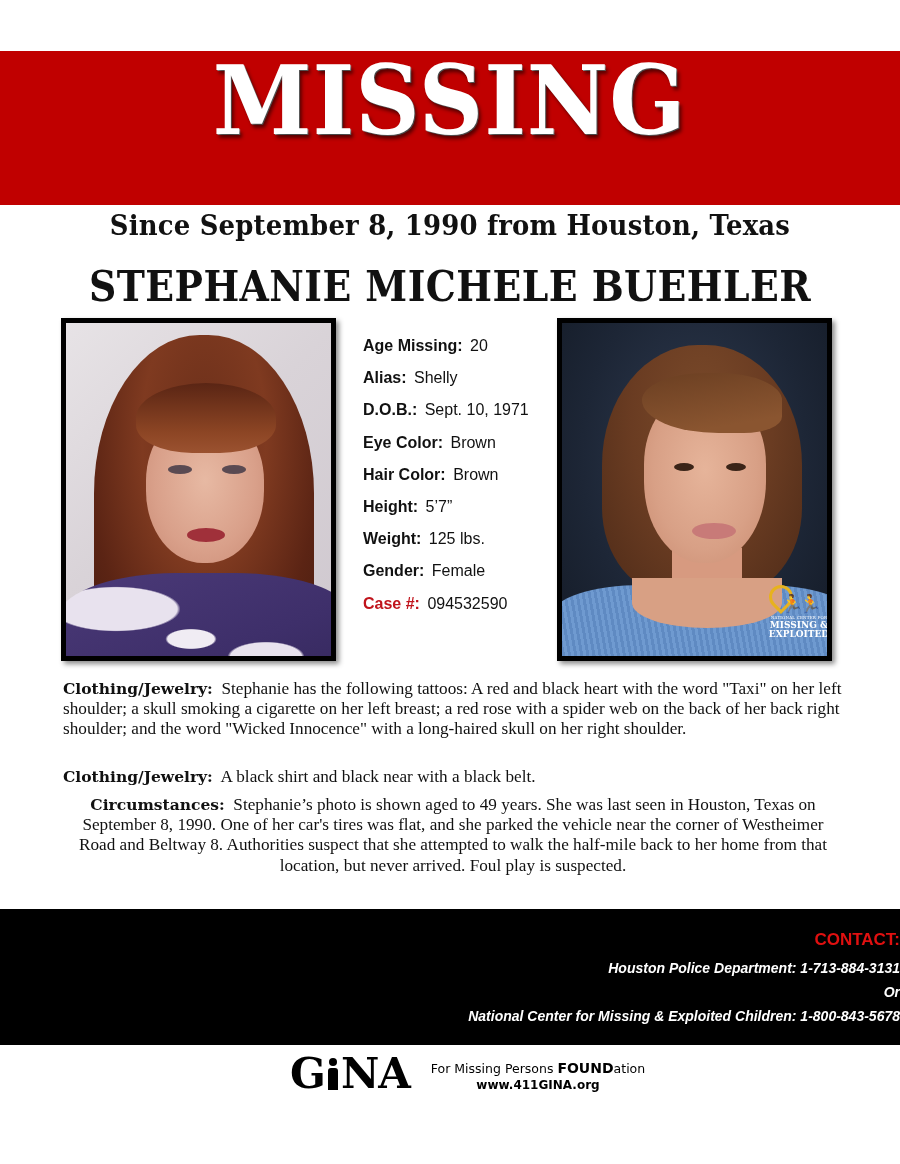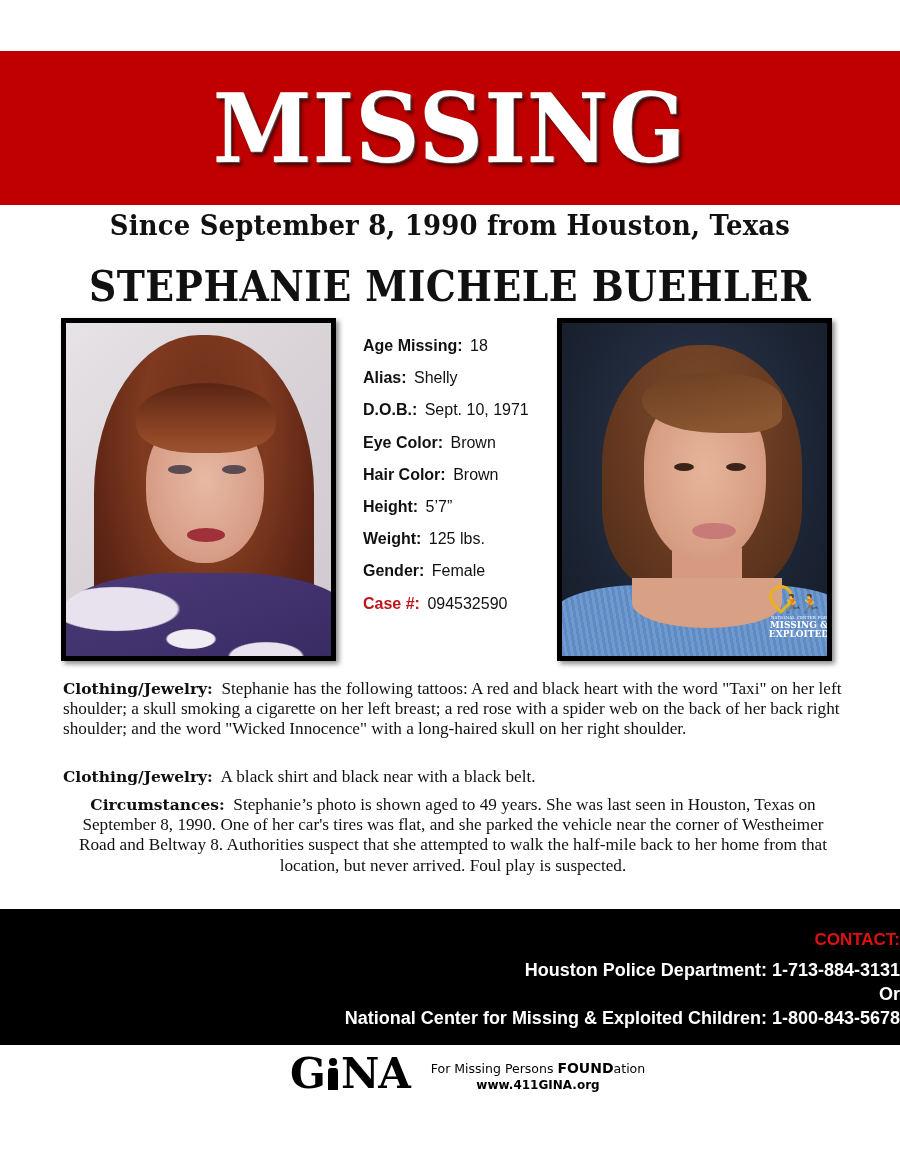--- a/index.html
+++ b/index.html
@@ -3,21 +3,21 @@
 <meta charset="utf-8">
 <style>
   * { box-sizing: border-box; margin: 0; padding: 0; }
   html, body { width: 900px; height: 1164px; background: #ffffff; overflow: hidden; }
   body { position: relative; font-family: "Liberation Serif", serif; color: #111; }
 
   
   .banner {
     position: absolute; left: 0; top: 51px; width: 900px; height: 154px;
     background: #c00000;
-    display: flex; align-items: center; justify-content: center;
+    display: flex; justify-content: center;
   }
   .banner-title {
     font-family: "DejaVu Serif", serif;
     font-weight: bold;
     font-size: 96px;
     letter-spacing: 1px;
     color: #ffffff;
     transform: scaleX(0.93);
     text-shadow: 3px 4px 4px rgba(0,0,0,0.55), 1px 1px 0 #9a9a9a;
     line-height: 1;
@@ -151,21 +151,21 @@
   .p2 { top: 767px; }
   .p3 { top: 795px; text-align: center; }
 
   
   .contact {
     position: absolute; left: 0; top: 909px; width: 900px; height: 136px;
     background: #000; text-align: right;
     font-family: "Liberation Sans", sans-serif; font-weight: bold; color: #fff;
   }
   .contact-title { position: absolute; top: 21px; width: 100%; font-size: 17px; color: #e01010; }
-  .contact-line { position: absolute; width: 100%; font-size: 18px; }
+  .contact-line { position: absolute; width: 100%; font-size: 14px; font-style: italic; }
   .cl1 { top: 51px; }
   .cl2 { top: 75px; }
   .cl3 { top: 99px; }
 
   
   .footer { position: absolute; left: 290px; top: 1050px; width: 360px; height: 50px; }
   .gina {
     position: absolute; left: 0; top: 2px;
     font-family: "DejaVu Serif", serif; font-weight: bold; font-size: 42px; color: #000;
     letter-spacing: -1px; line-height: 44px;
@@ -195,21 +195,21 @@
   <div class="hair"></div>
   <div class="face"></div>
   <div class="bangs"></div>
   <div class="eye l"></div>
   <div class="eye r"></div>
   <div class="lips"></div>
   <div class="shirt"></div>
 </div>
 
 <div class="stats">
-  <div class="stat-row"><span class="stat-label">Age Missing:</span> <span class="stat-value">18</span></div>
+  <div class="stat-row"><span class="stat-label">Age Missing:</span> <span class="stat-value">20</span></div>
   <div class="stat-row"><span class="stat-label">Alias:</span> <span class="stat-value">Shelly</span></div>
   <div class="stat-row"><span class="stat-label">D.O.B.:</span> <span class="stat-value">Sept. 10, 1971</span></div>
   <div class="stat-row"><span class="stat-label">Eye Color:</span> <span class="stat-value">Brown</span></div>
   <div class="stat-row"><span class="stat-label">Hair Color:</span> <span class="stat-value">Brown</span></div>
   <div class="stat-row"><span class="stat-label">Height:</span> <span class="stat-value">5’7”</span></div>
   <div class="stat-row"><span class="stat-label">Weight:</span> <span class="stat-value">125 lbs.</span></div>
   <div class="stat-row"><span class="stat-label">Gender:</span> <span class="stat-value">Female</span></div>
   <div class="stat-row"><span class="stat-label red">Case #:</span> <span class="stat-value">094532590</span></div>
 </div>
 

